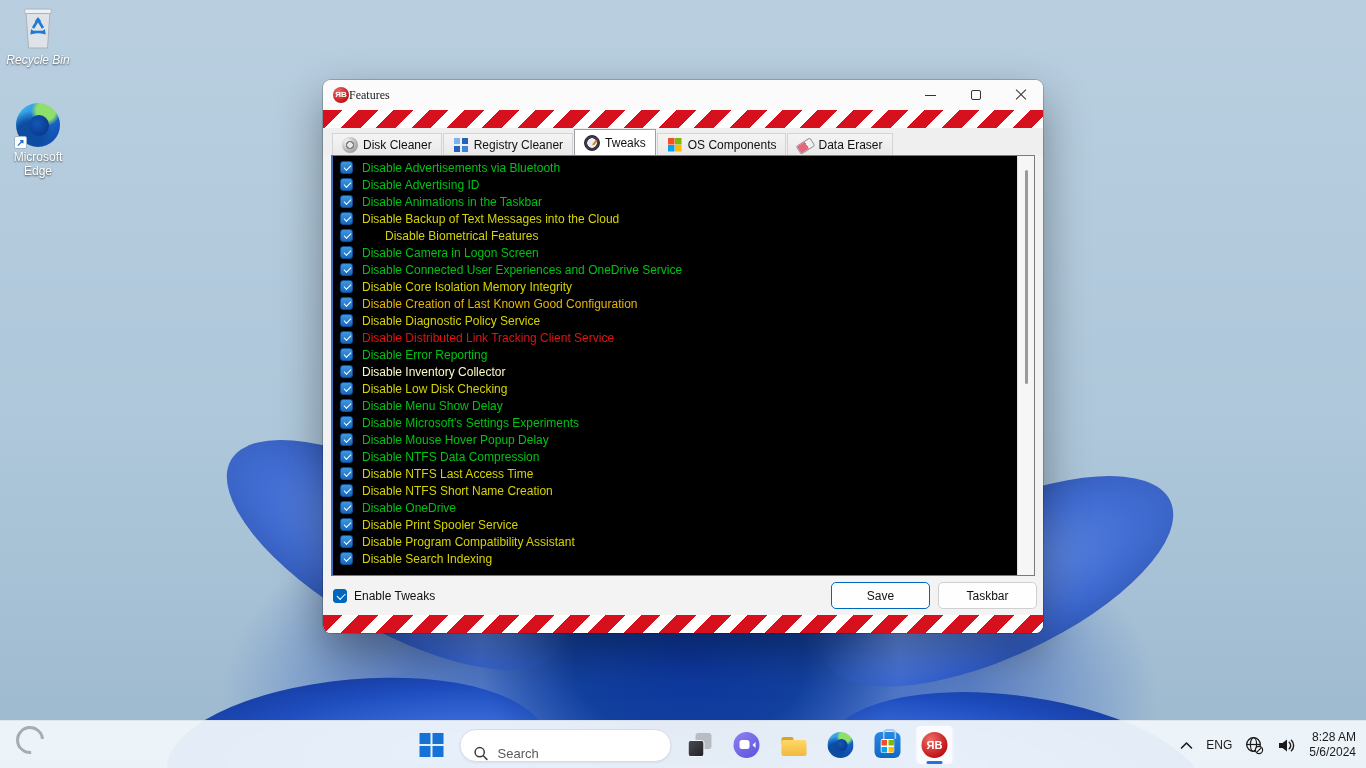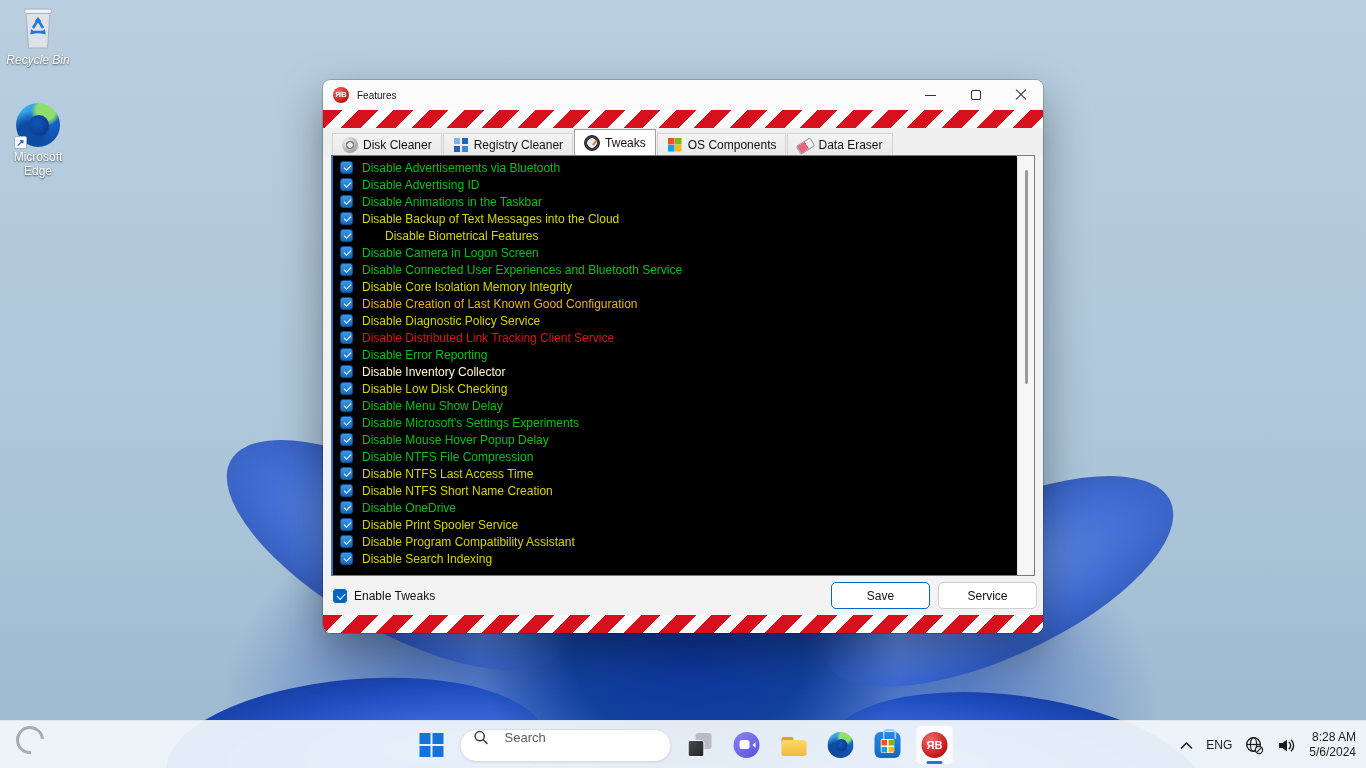--- a/index.html
+++ b/index.html
@@ -33,21 +33,21 @@
   .shortcut-badge { position:absolute; left:-2px; bottom:-2px; width:13px; height:13px; background:#fff; border:1px solid #9db4c8; border-radius:2px;
       color:#1f6fd0; font-size:10px; line-height:11px; font-weight:bold; }
 
   
   .window { position:absolute; left:323px; top:80px; width:720px; height:553px; background:#f2f2f2;
             border-radius:8px; overflow:hidden; z-index:5;
             box-shadow:0 18px 45px rgba(0,0,0,.38), 0 0 0 1px rgba(0,0,0,.18); display:flex; flex-direction:column; }
   .titlebar { height:30px; background:#fbfbfb; display:flex; align-items:center; padding-left:10px; flex:0 0 auto; }
   .app-ico { width:16px; height:16px; border-radius:50%; background:radial-gradient(circle at 35% 30%, #f26a6a, #c01616 70%, #8d0d0d);
              color:#fff; font-size:8px; font-weight:bold; text-align:center; line-height:16px; flex:0 0 auto; }
-  .title-text { font-size:10px; color:#1a1a1a; margin-left:8px; flex:1 1 auto; }
+  .title-text { font-size:12px; color:#1a1a1a; flex:1 1 auto;font-family:Liberation Serif, serif; }
   .winbtns { display:flex; align-items:center; height:100%; }
   .winbtn { width:45px; height:100%; display:flex; align-items:center; justify-content:center; }
   .glyph-min { width:11px; height:0; border-top:1.4px solid #333; }
   .glyph-max { width:10px; height:10px; border:1.4px solid #333; border-radius:2px; }
   .glyph-close { position:relative; width:12px; height:12px; }
   .glyph-close::before,.glyph-close::after { content:""; position:absolute; left:-1px; top:5px; width:14px; height:0; border-top:1.4px solid #333; }
   .glyph-close::before { transform:rotate(45deg); } .glyph-close::after { transform:rotate(-45deg); }
 
   .stripe { height:18px; flex:0 0 auto;
             background:repeating-linear-gradient(135deg,#d7101d 0 14px,#ffffff 14px 25px); }
@@ -102,21 +102,21 @@
   .taskbar { position:absolute; left:0; top:720px; width:1366px; height:48px; z-index:30;
              background:rgba(241,246,251,.94); border-top:1px solid rgba(0,0,0,.05); }
   .tb-center { position:absolute; left:50%; top:0; transform:translateX(-50%); height:48px; display:flex; align-items:center; gap:9px; }
   .tb-btn { width:38px; height:40px; border-radius:5px; display:flex; align-items:center; justify-content:center; position:relative; }
   .start-ico { width:24px; height:24px; background:
       linear-gradient(#1573d6,#1573d6) 0 0/11px 11px no-repeat,
       linear-gradient(#1573d6,#1573d6) 13px 0/11px 11px no-repeat,
       linear-gradient(#1573d6,#1573d6) 0 13px/11px 11px no-repeat,
       linear-gradient(#1573d6,#1573d6) 13px 13px/11px 11px no-repeat; }
   .searchbox { width:212px; height:33px; background:#fff; border:1px solid #d9dde3; border-radius:17px;
-               display:flex; align-items:flex-start; padding-left:13px; gap:16px; box-shadow:0 1px 2px rgba(0,0,0,.06); }
+               display:flex; align-items:flex-end; padding-left:13px; gap:9px; box-shadow:0 1px 2px rgba(0,0,0,.06); }
   .searchbox .stext { font-size:13px; color:#5a5a5a; }
   .taskview-ico { position:relative; width:24px; height:24px; }
   .taskview-ico .back { position:absolute; right:0; top:0; width:16px; height:16px; border-radius:3px; background:#b9bcc2; }
   .taskview-ico .front { position:absolute; left:0; bottom:0; width:17px; height:17px; border-radius:3px; background:linear-gradient(135deg,#4a4a52,#222226); border:1.5px solid #f1f6fb; }
   .chat-ico { width:26px; height:26px; border-radius:50%; background:linear-gradient(145deg,#8d83f2,#5a52dd); position:relative; }
   .chat-ico::after { content:""; position:absolute; left:6px; top:8px; width:10px; height:9px; border-radius:2.5px; background:#fff; }
   .chat-ico::before { content:""; position:absolute; right:4px; top:10px; width:0; height:0; border:3px solid transparent; border-right-color:#fff; }
   .folder-ico { position:relative; width:25px; height:20px; margin-top:3px; }
   .folder-ico .flap { position:absolute; left:0; top:0; width:12px; height:7px; border-radius:2px 2px 0 0; background:#d9a326; }
   .folder-ico .body { position:absolute; left:0; top:3px; width:25px; height:16px; border-radius:2.5px; background:linear-gradient(#ffd867,#f2b93c); }
@@ -252,21 +252,21 @@
         <div class="trow">
           <span class="cb checked"></span>
           <span class="tlbl" style="color: rgb(214, 212, 0); margin-left: 32px;">Disable Biometrical Features</span>
         </div>
         <div class="trow">
           <span class="cb checked"></span>
           <span class="tlbl" style="color: rgb(0, 194, 20);">Disable Camera in Logon Screen</span>
         </div>
         <div class="trow">
           <span class="cb checked"></span>
-          <span class="tlbl" style="color: rgb(0, 194, 20);">Disable Connected User Experiences and Bluetooth Service</span>
+          <span class="tlbl" style="color: rgb(0, 194, 20);">Disable Connected User Experiences and OneDrive Service</span>
         </div>
         <div class="trow">
           <span class="cb checked"></span>
           <span class="tlbl" style="color: rgb(214, 212, 0);">Disable Core Isolation Memory Integrity</span>
         </div>
         <div class="trow">
           <span class="cb checked"></span>
           <span class="tlbl" style="color: #eab308;">Disable Creation of Last Known Good Configuration</span>
         </div>
         <div class="trow">
@@ -296,21 +296,21 @@
         <div class="trow">
           <span class="cb checked"></span>
           <span class="tlbl" style="color: rgb(0, 194, 20);">Disable Microsoft's Settings Experiments</span>
         </div>
         <div class="trow">
           <span class="cb checked"></span>
           <span class="tlbl" style="color: rgb(0, 194, 20);">Disable Mouse Hover Popup Delay</span>
         </div>
         <div class="trow">
           <span class="cb checked"></span>
-          <span class="tlbl" style="color: rgb(0, 194, 20);">Disable NTFS File Compression</span>
+          <span class="tlbl" style="color: rgb(0, 194, 20);">Disable NTFS Data Compression</span>
         </div>
         <div class="trow">
           <span class="cb checked"></span>
           <span class="tlbl" style="color: rgb(214, 212, 0);">Disable NTFS Last Access Time</span>
         </div>
         <div class="trow">
           <span class="cb checked"></span>
           <span class="tlbl" style="color: rgb(214, 212, 0);">Disable NTFS Short Name Creation</span>
         </div>
         <div class="trow">
@@ -332,21 +332,21 @@
       </div>
     <div class="vscroll">
         <div class="vthumb"></div>
       </div>
   </div>
 
   <div class="footer">
     <div class="foot-cb"></div>
     <div class="foot-label">Enable Tweaks</div>
     <div class="btn btn-save">Save</div>
-    <div class="btn btn-cancel">Service</div>
+    <div class="btn btn-cancel">Taskbar</div>
   </div>
 
   <div class="stripe"></div>
 </div>
 
 <div class="taskbar">
   <div class="tb-center">
     <div class="tb-btn">
         <div class="start-ico"></div>
       </div>

